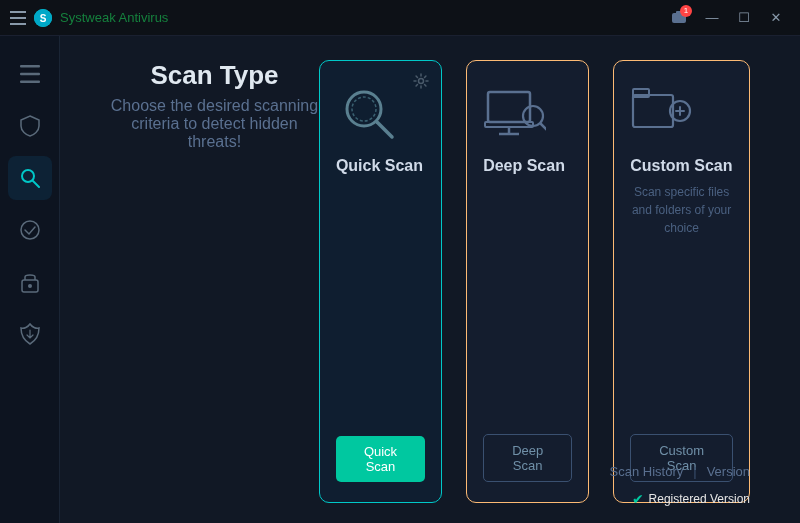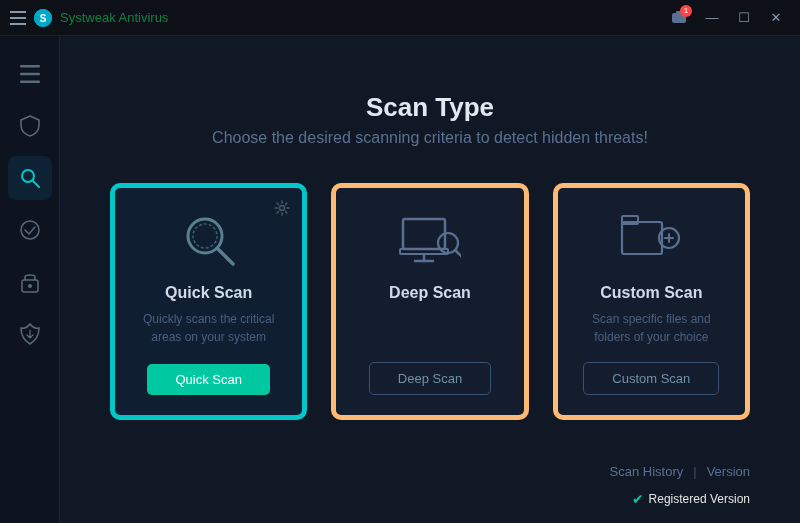--- a/index.html
+++ b/index.html
@@ -118,22 +118,22 @@
     .sidebar-item.active {
       background: #0d2235;
       color: #00c8c8;
     }
 
     
     .content-area {
       flex: 1;
       background: #111825;
       display: flex;
-      flex-direction: column;
-      padding: 56px 50px 20px;
+      flex-direction: row;
+      padding: 24px 50px 20px;
       position: relative;
     }
 
     .page-header {
       text-align: center;
       margin-bottom: 36px;
     }
     .page-title {
       font-size: 26px;
       font-weight: 600;
@@ -151,24 +151,24 @@
       gap: 24px;
       justify-content: center;
       align-items: stretch;
     }
 
     .scan-card {
       flex: 1;
       max-width: 200px;
       background: #141d2e;
       border-radius: 10px;
-      border: 5px solid #fdba74;
+      border: 1px solid #fdba74;
       display: flex;
       flex-direction: column;
-      align-items: center;
+      align-items: flex-start;
       padding: 20px 16px 20px;
       position: relative;
       cursor: pointer;
       transition: border-color 0.2s;
       min-height: 200px;
     }
     .scan-card.active {
       border-color: #00c8c8;
       background: #0f1e30;
     }
@@ -333,21 +333,20 @@
           </svg>
         </div>
         <div class="scan-icon">
           <svg width="60" height="60" viewBox="0 0 60 60">
             <circle cx="26" cy="26" r="17" fill="none" stroke="#5a8090" stroke-width="3"></circle>
             <line x1="39" y1="39" x2="54" y2="54" stroke="#5a8090" stroke-width="3.5" stroke-linecap="round"></line>
             <circle cx="26" cy="26" r="12" fill="none" stroke="#3a6070" stroke-width="1.5" stroke-dasharray="3 2"></circle>
           </svg>
         </div>
         <div class="scan-card-title">Quick Scan</div>
-        <div class="scan-card-desc">Quickly scans the critical areas on your system</div>
         <button class="scan-btn primary">Quick Scan</button>
       </div>
 
       <div class="scan-card">
         <div class="scan-icon">
           <svg width="62" height="54" viewBox="0 0 62 54">
             <rect x="4" y="6" width="42" height="30" rx="2" fill="none" stroke="#5a7090" stroke-width="2.5"></rect>
             <rect x="1" y="36" width="48" height="5" rx="1" fill="none" stroke="#5a7090" stroke-width="2"></rect>
             <line x1="25" y1="41" x2="25" y2="48" stroke="#5a7090" stroke-width="2.5"></line>
             <line x1="15" y1="48" x2="35" y2="48" stroke="#5a7090" stroke-width="2.5"></line>

